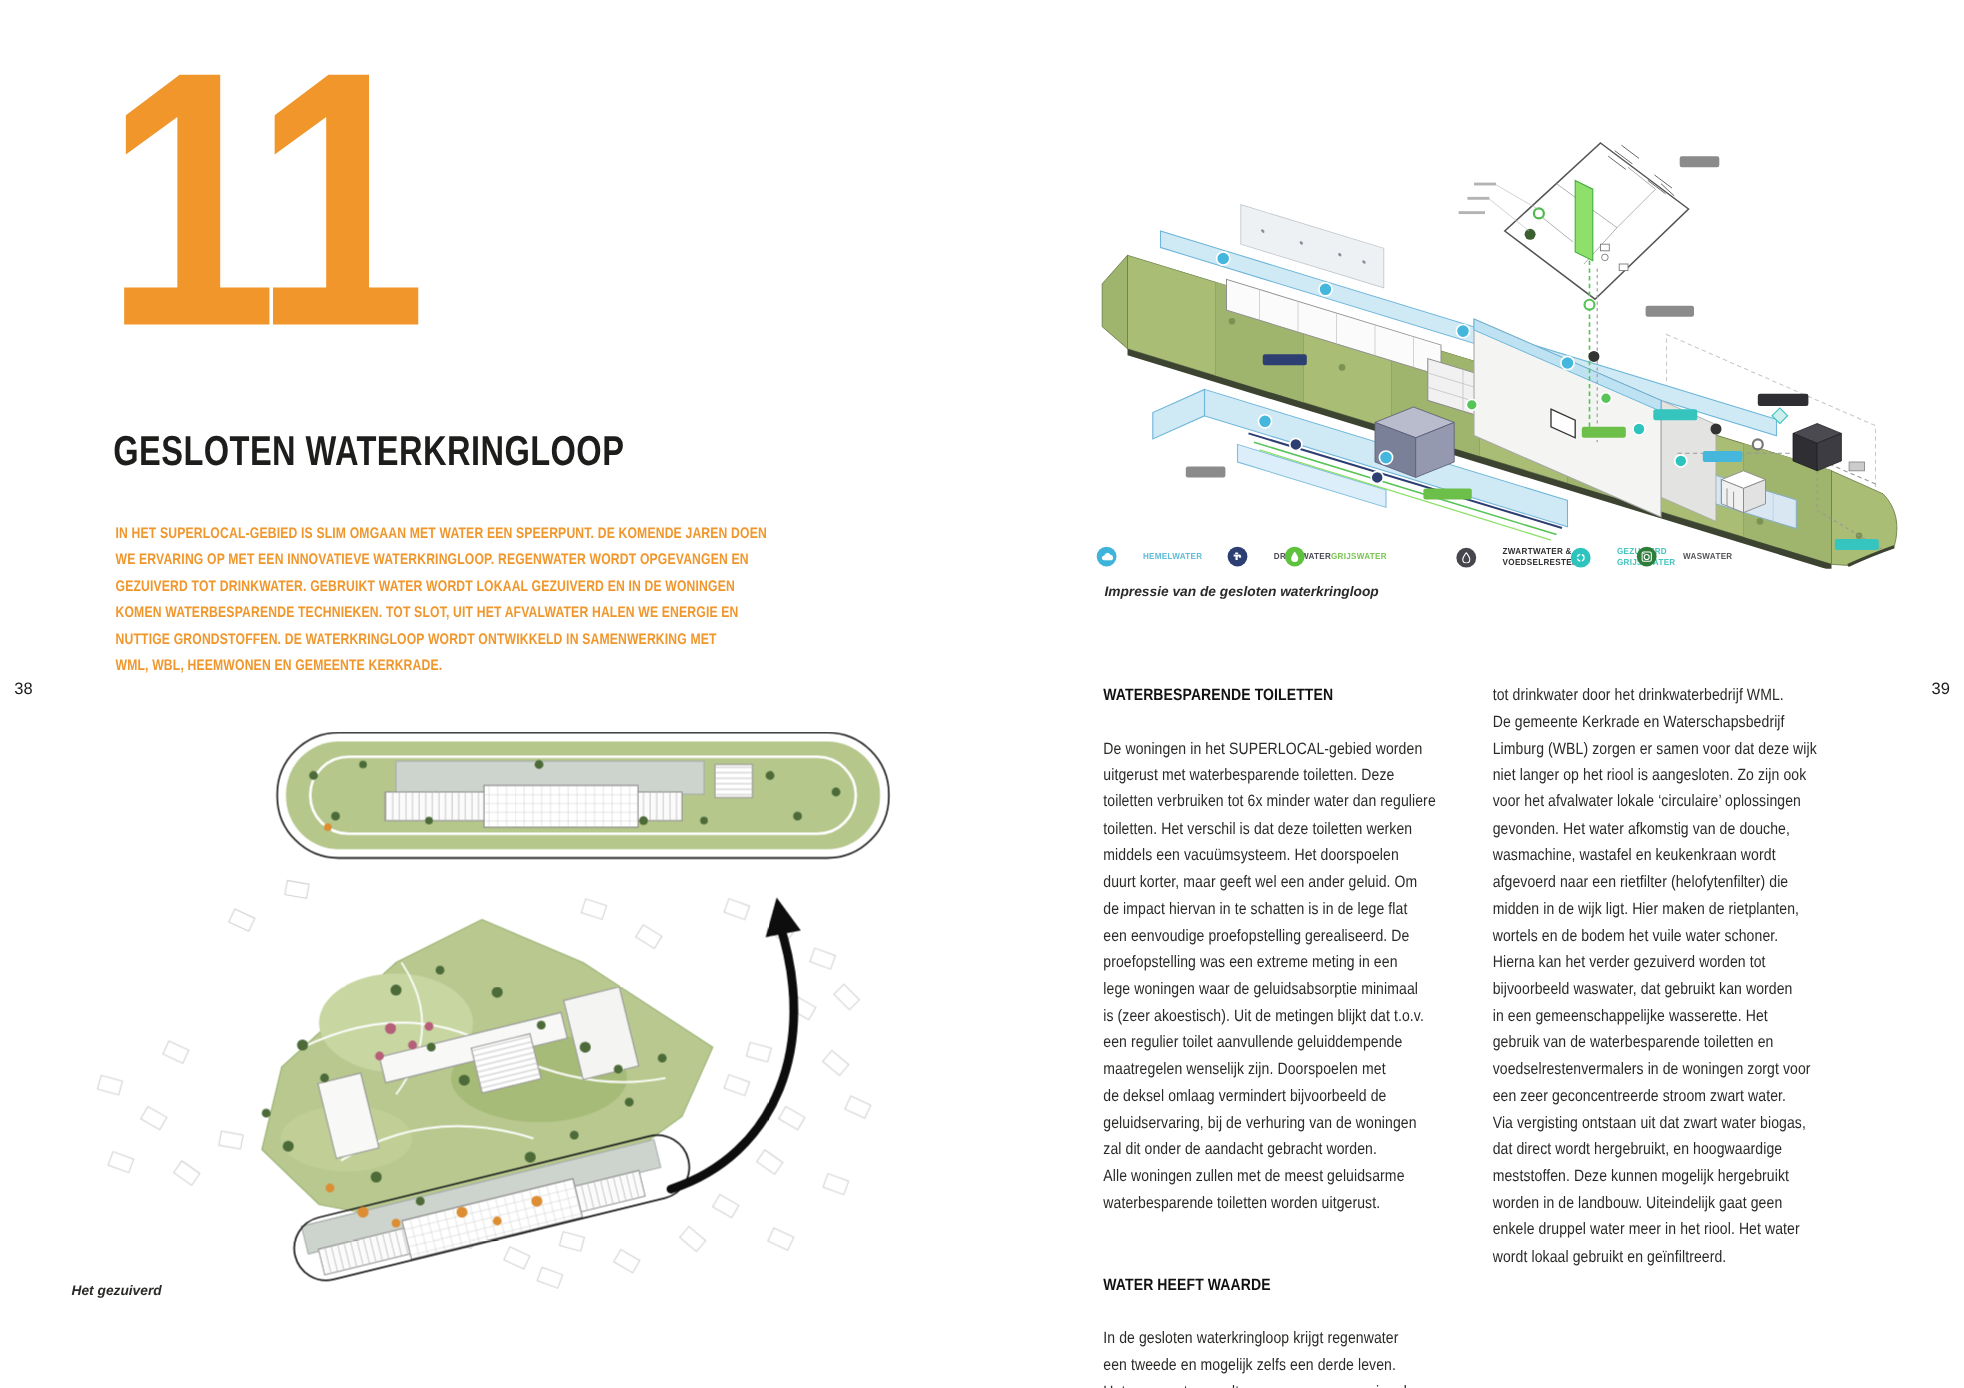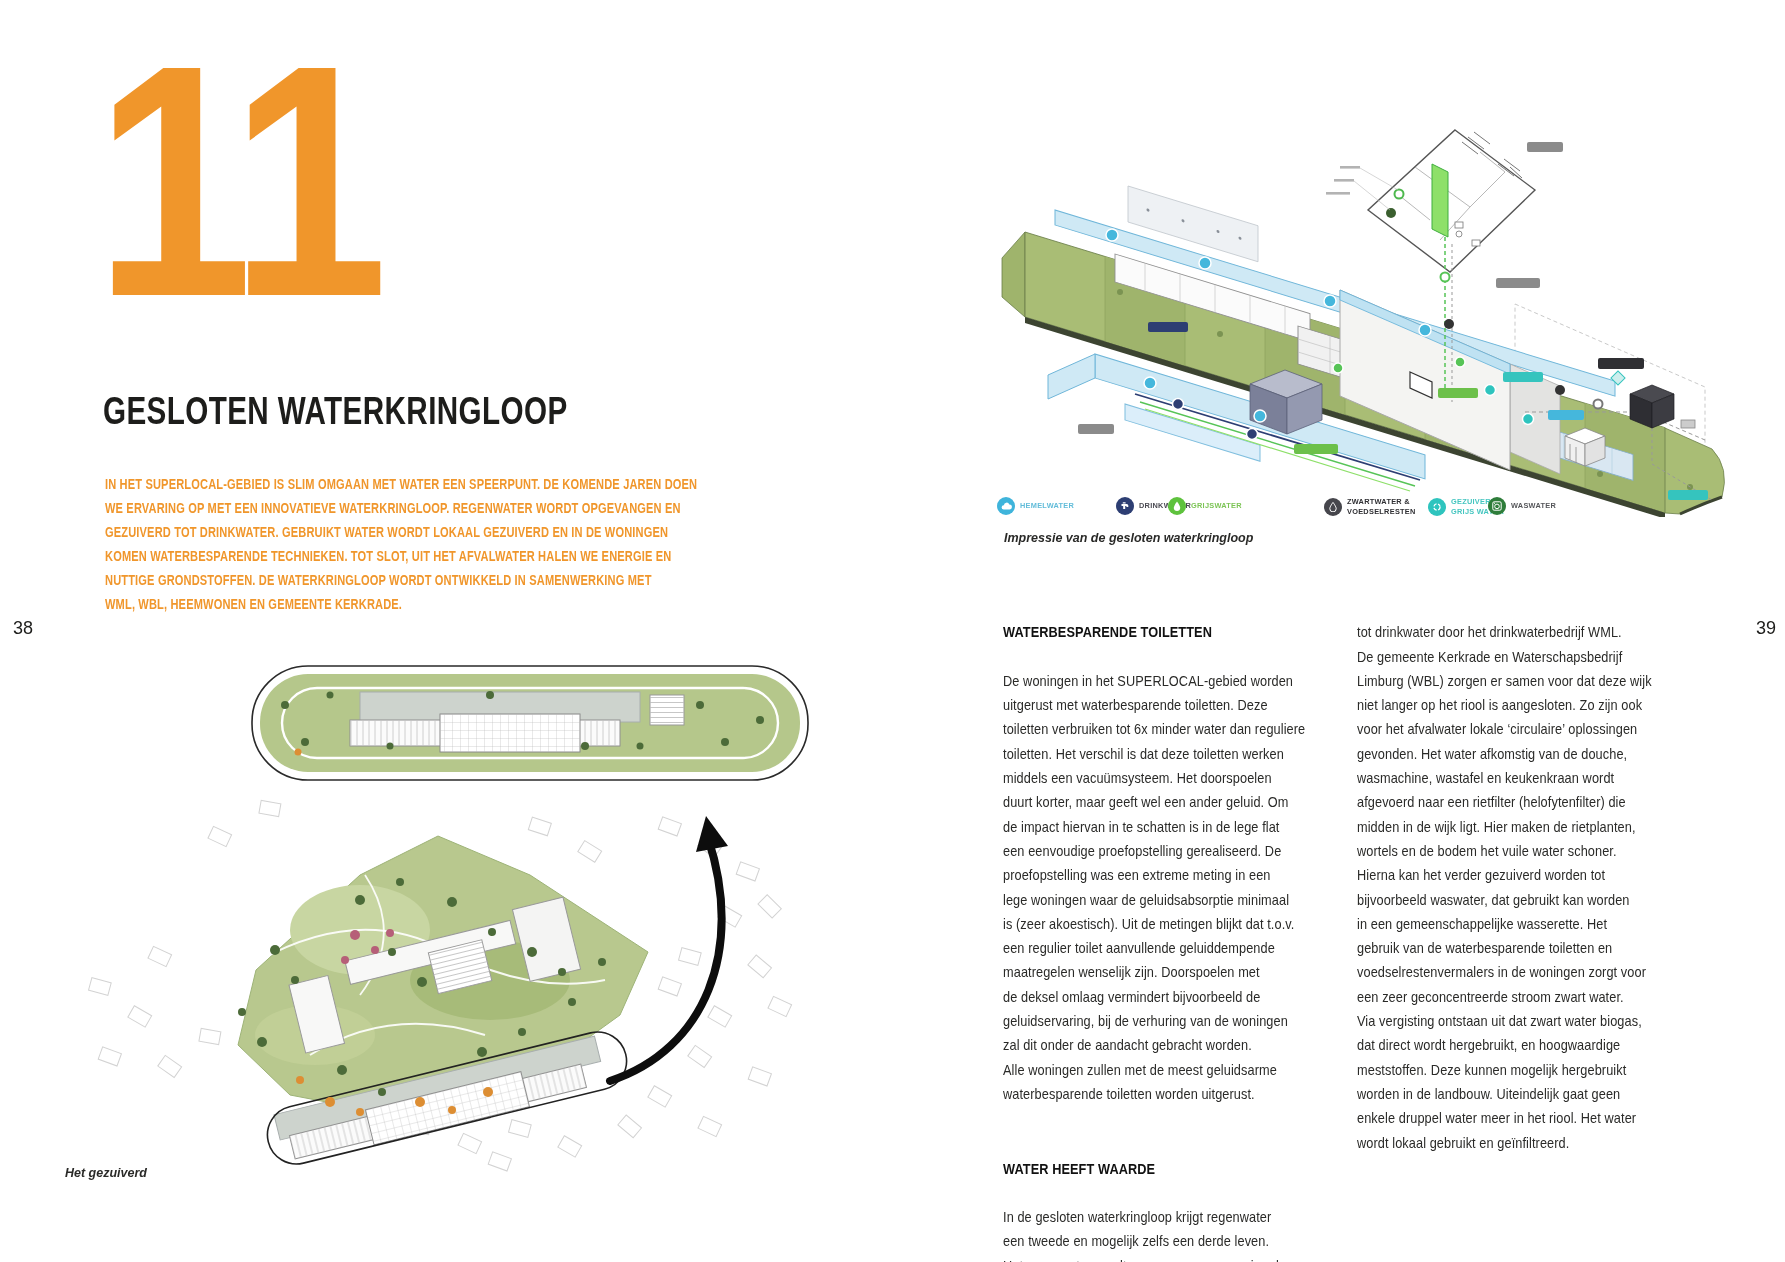--- a/index.html
+++ b/index.html
@@ -6,35 +6,35 @@
   #page{position:relative;width:1785px;height:1262px;background:#ffffff;overflow:hidden;
         font-family:"Liberation Sans","DejaVu Sans",sans-serif;color:#2a2a28;}
   .abs{position:absolute;}
   .condense{transform-origin:left top;}
   #chapter-number{left:95px;top:16px;font-size:330px;font-weight:bold;line-height:1;
         color:#F0962B;letter-spacing:-8px;transform:scaleX(0.86);}
   #page-title{left:103px;top:390px;width:700px;font-size:38px;font-weight:bold;color:#1d1d1b;
         letter-spacing:0.5px;transform:scaleX(0.78);white-space:nowrap;}
   #intro{left:105px;top:472px;width:900px;font-size:14px;font-weight:bold;color:#F0962B;
         line-height:24px;white-space:pre-line;transform:scaleX(0.79);letter-spacing:0.2px;}
-  .pagenum{font-size:18px;color:#1d1d1b;}
+  .pagenum{font-size:15px;color:#1d1d1b;}
   #pagenum-left{left:13px;top:618px;}
   #pagenum-right{left:1756px;top:618px;}
   .caption{font-style:italic;font-weight:600;font-size:12.5px;color:#2a2a28;}
   #masterplan-caption{left:65px;top:1166px;}
   #diagram-caption{left:1004px;top:531px;font-weight:700;}
   .col{width:430px;font-size:15px;line-height:24.3px;transform:scaleX(0.85);transform-origin:left top;
         white-space:pre-line;color:#2a2a28;letter-spacing:0.1px;}
   #col1{left:1003px;top:596px;}
   #col2{left:1357px;top:596px;}
   .col h3{font-size:15px;line-height:24.3px;margin:0;font-weight:bold;color:#111;}
   .col .blockgap{margin-top:26px;}
   .col p{margin:0;}
   
-  .legend-item{position:absolute;top:497px;display:flex;align-items:center;gap:5px;}
+  .legend-item{position:absolute;top:497px;display:flex;align-items:center;gap:24px;}
   .legend-dot{width:18px;height:18px;border-radius:50%;display:flex;align-items:center;
         justify-content:center;flex:0 0 18px;}
   .legend-label{font-size:8px;font-weight:600;letter-spacing:0.3px;line-height:9.5px;
         white-space:pre-line;transform:scaleX(0.92);transform-origin:left center;}
   svg{display:block;}
 </style>
 </head>
 <body>
 
 <div id="page">

